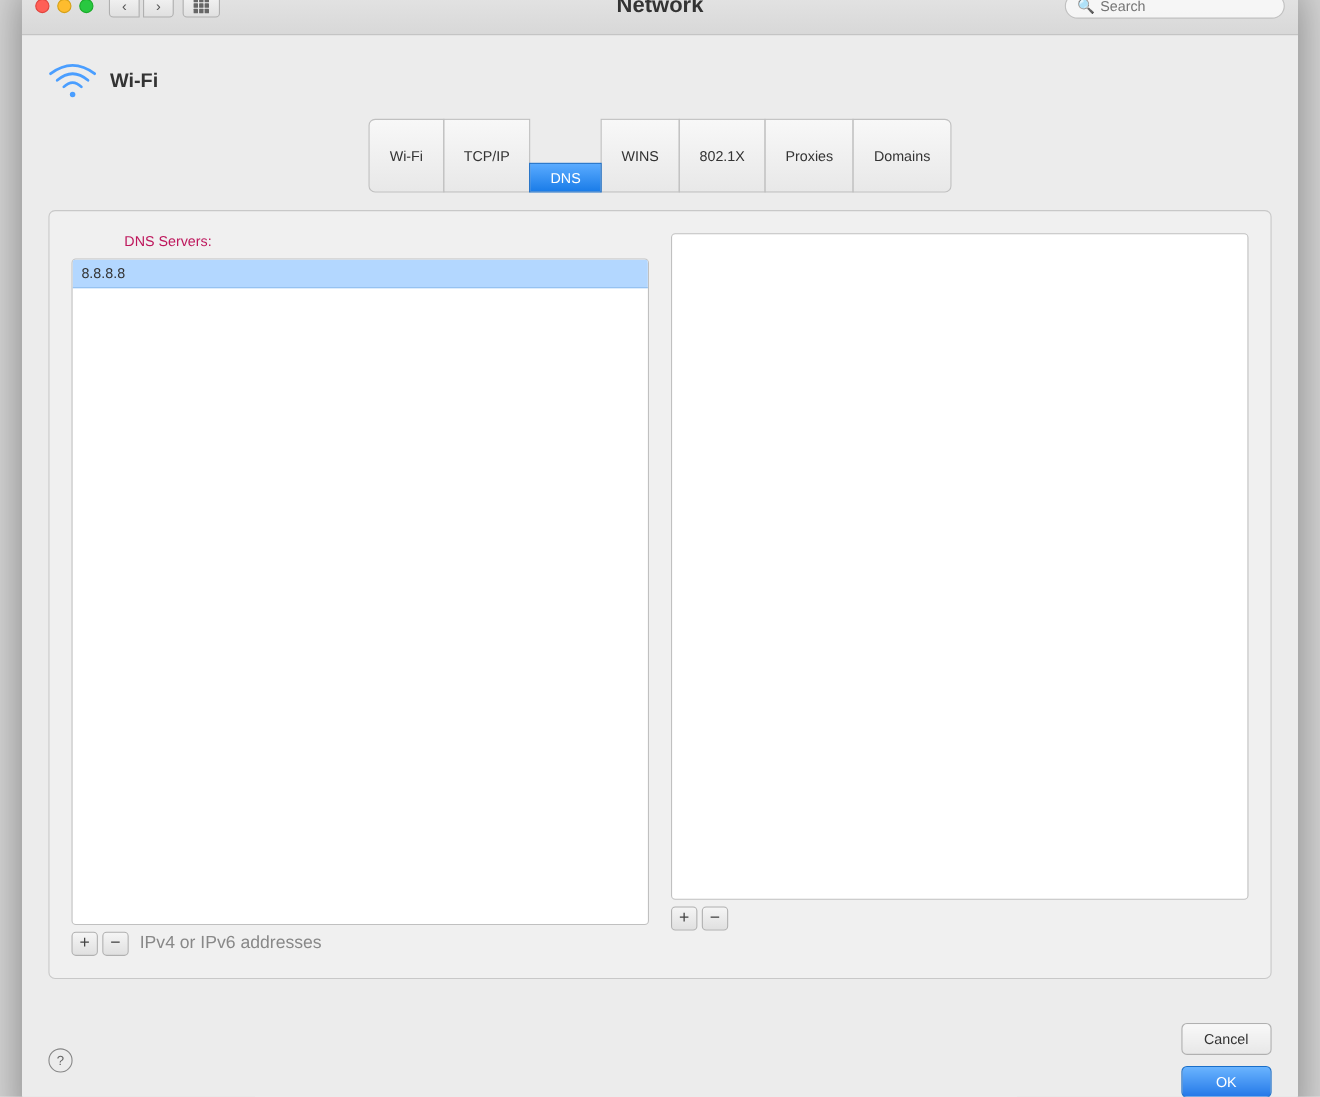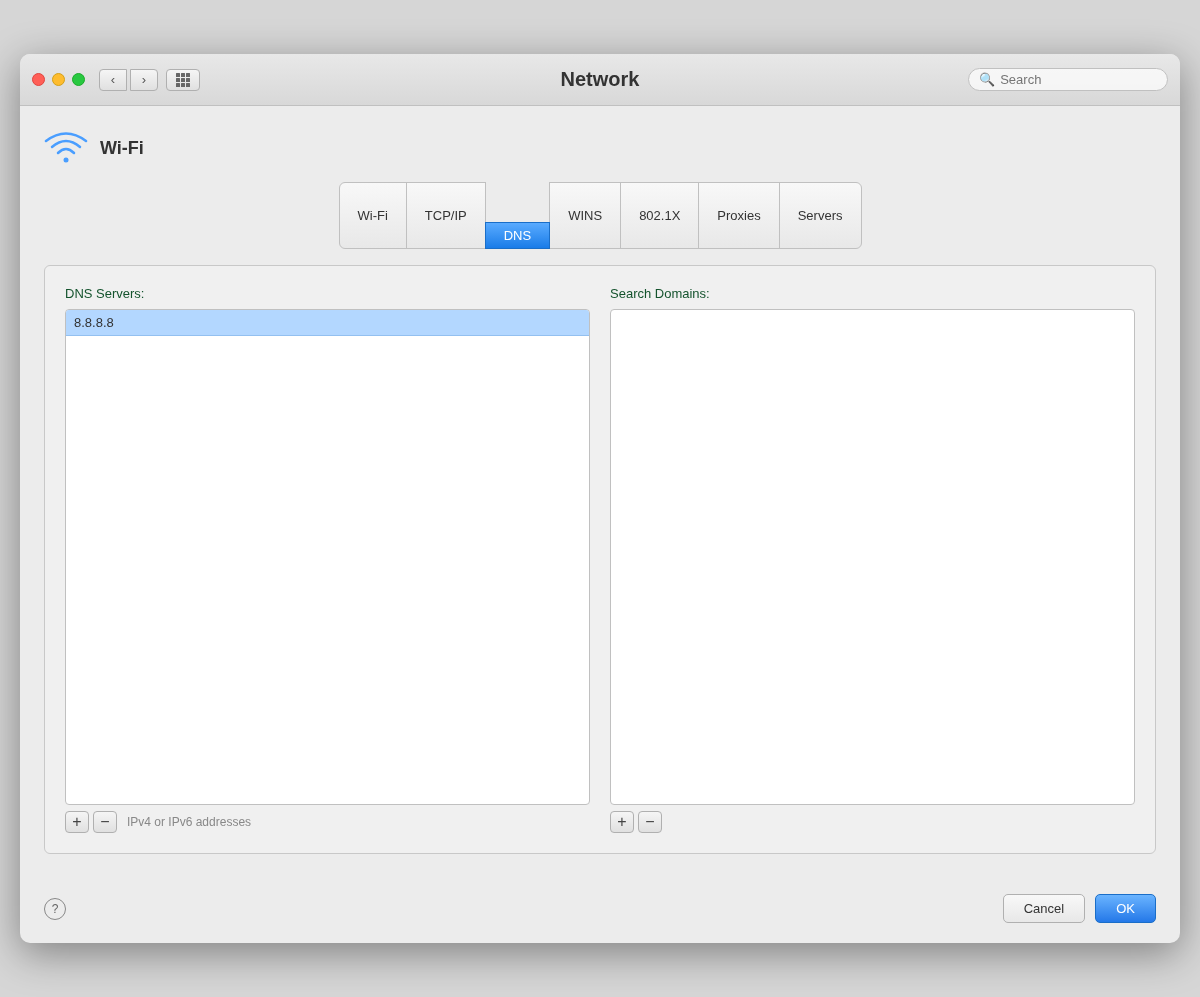--- a/index.html
+++ b/index.html
@@ -204,30 +204,31 @@
       display: flex;
       gap: 20px;
     }
 
     .panel-col {
       flex: 1;
     }
 
     .col-label {
       font-size: 13px;
-      color: #14532d;
+      color: #be185d;
       margin-bottom: 8px;
       font-weight: 500;
+      margin-left: 48px;
     }
 
     .list-box {
       background: white;
       border: 1px solid #c0c0c0;
       border-radius: 4px;
-      height: 496px;
+      height: 606px;
       overflow-y: auto;
     }
 
     .list-box.dns-list {
       
     }
 
     .list-item-selected {
       background: #b3d7ff;
       border-bottom: 1px solid #93c0f0;
@@ -252,21 +253,21 @@
       cursor: pointer;
       display: flex;
       align-items: center;
       justify-content: center;
       font-size: 16px;
       color: #444;
       line-height: 1;
     }
 
     .ctrl-hint {
-      font-size: 12px;
+      font-size: 16px;
       color: #888;
       margin-left: 6px;
     }
 
     
     .bottom-bar {
       display: flex;
       align-items: center;
       justify-content: space-between;
       padding: 16px 24px 20px;
@@ -282,20 +283,21 @@
       justify-content: center;
       font-size: 12px;
       color: #666;
       cursor: pointer;
       background: transparent;
     }
 
     .action-buttons {
       display: flex;
       gap: 10px;
+      flex-direction: column;
     }
 
     .action-btn {
       padding: 6px 20px;
       font-size: 13px;
       border-radius: 5px;
       cursor: pointer;
       border: 1px solid #b0b0b0;
     }
 
@@ -367,40 +369,39 @@
       <span class="wifi-title">Wi-Fi</span>
     </div>
 
     <div class="tabs">
       <button class="tab">Wi-Fi</button>
       <button class="tab">TCP/IP</button>
       <button class="tab active">DNS</button>
       <button class="tab">WINS</button>
       <button class="tab">802.1X</button>
       <button class="tab">Proxies</button>
-      <button class="tab">Servers</button>
+      <button class="tab">Domains</button>
     </div>
 
     <div class="panel">
       <div class="panel-columns">
 
         <div class="panel-col">
           <div class="col-label">DNS Servers:</div>
           <div class="list-box dns-list">
             <div class="list-item-selected">8.8.8.8</div>
           </div>
           <div class="list-controls">
             <button class="ctrl-btn">+</button>
             <button class="ctrl-btn">−</button>
             <span class="ctrl-hint">IPv4 or IPv6 addresses</span>
           </div>
         </div>
 
         <div class="panel-col">
-          <div class="col-label">Search Domains:</div>
           <div class="list-box">
           </div>
           <div class="list-controls">
             <button class="ctrl-btn">+</button>
             <button class="ctrl-btn">−</button>
           </div>
         </div>
 
       </div>
     </div>

